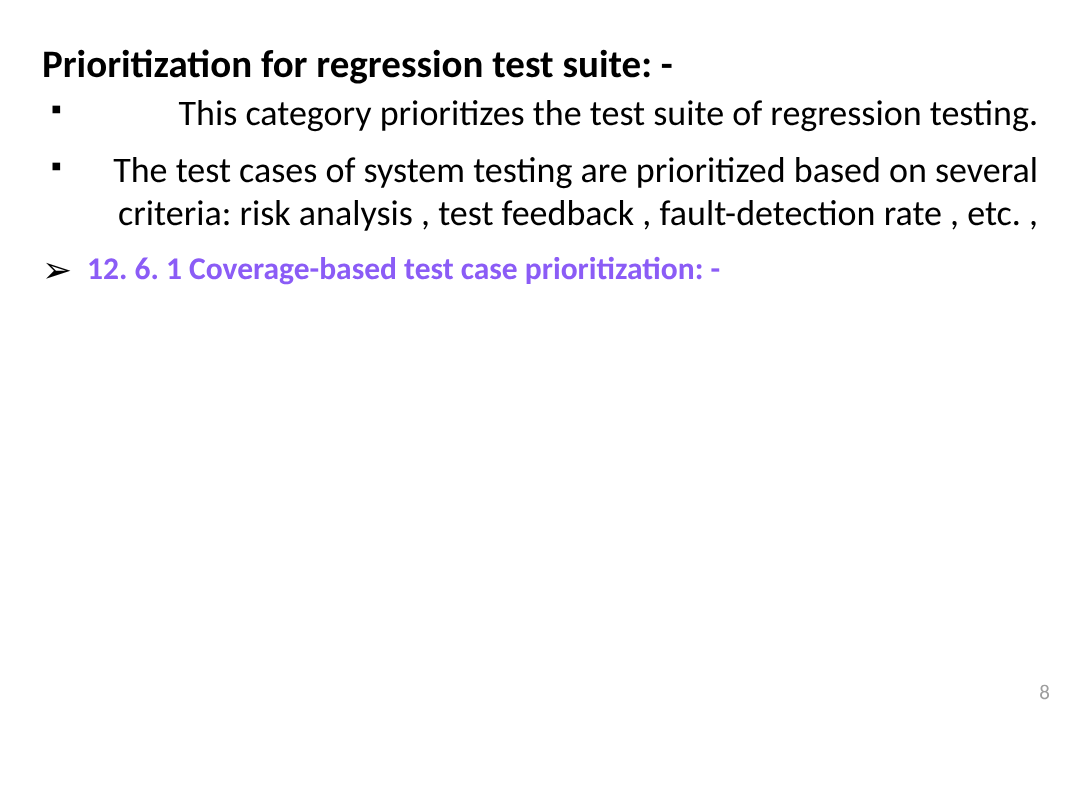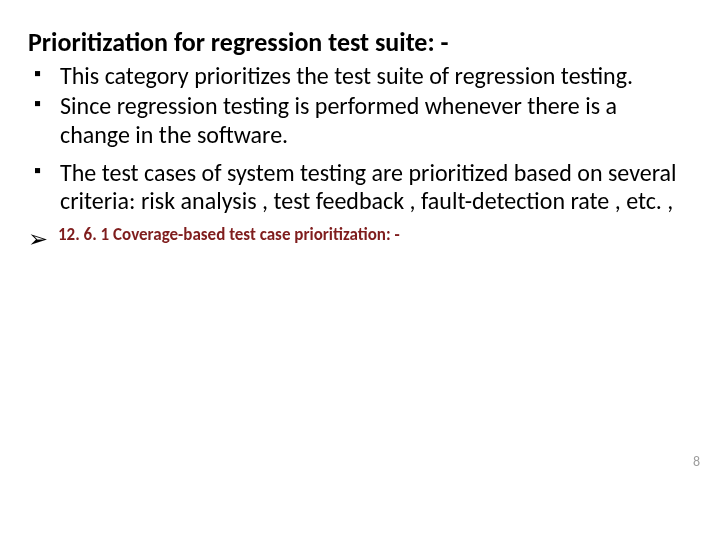--- a/index.html
+++ b/index.html
@@ -23,44 +23,45 @@
     font-weight: 700;
     font-size: 26px;
     line-height: 1.15;
     margin: 0 0 4px 0;
     color: #000;
   }
   ul.bullets {
     list-style: none;
     margin: 2px 0 10px 0;
     padding: 0 0 0 6px;
+    text-align: right;
   }
   ul.bullets > li {
     position: relative;
     padding-left: 26px;
     font-size: 24px;
     line-height: 1.18;
     margin: 0 0 2px 0;
   }
   ul.bullets > li::before {
     content: "▪";
     position: absolute;
     left: 0;
     top: 0;
     font-size: 20px;
     color: #000;
   }
   .arrow-head {
     position: relative;
     font-weight: 700;
-    font-size: 17px;
+    font-size: 21px;
     line-height: 1.2;
     padding-left: 30px;
     margin: 2px 0 4px 0;
-    color: #7f1d1d;
+    color: #8b5cf6;
   }
   .arrow-head::before {
     content: "➢";
     position: absolute;
     left: 0;
     top: 0;
     color: #000;
     font-weight: 400;
     font-size: 24px;
   }
@@ -74,21 +75,20 @@
 </style>
 </head>
 <body>
 
 <div class="slide">
 
   <div class="heading">Prioritization for regression test suite: -</div>
 
   <ul class="bullets">
     <li>This category prioritizes the test suite of regression testing.</li>
-    <li> Since regression testing is performed whenever there is a change in the software.</li>
   </ul>
 
 
   <ul class="bullets">
     <li>The test cases of system testing are prioritized based on several criteria: risk analysis  , test feedback , fault-detection rate , etc. ,</li>
   </ul>
 
   <div class="arrow-head">12. 6. 1 Coverage-based test case prioritization: -</div>
 
 

